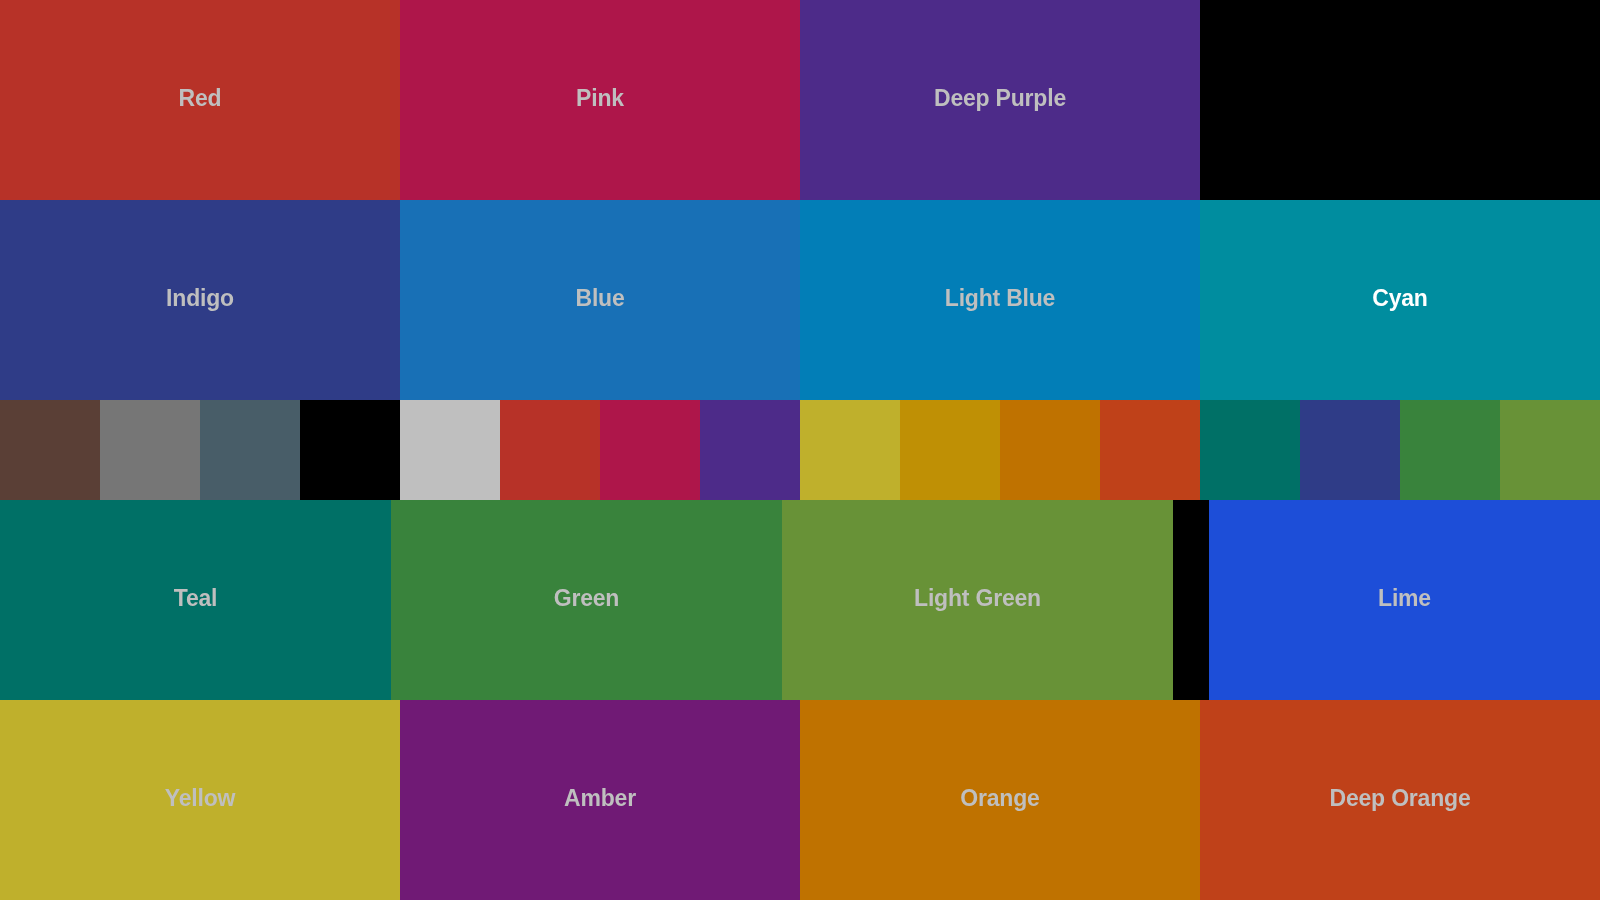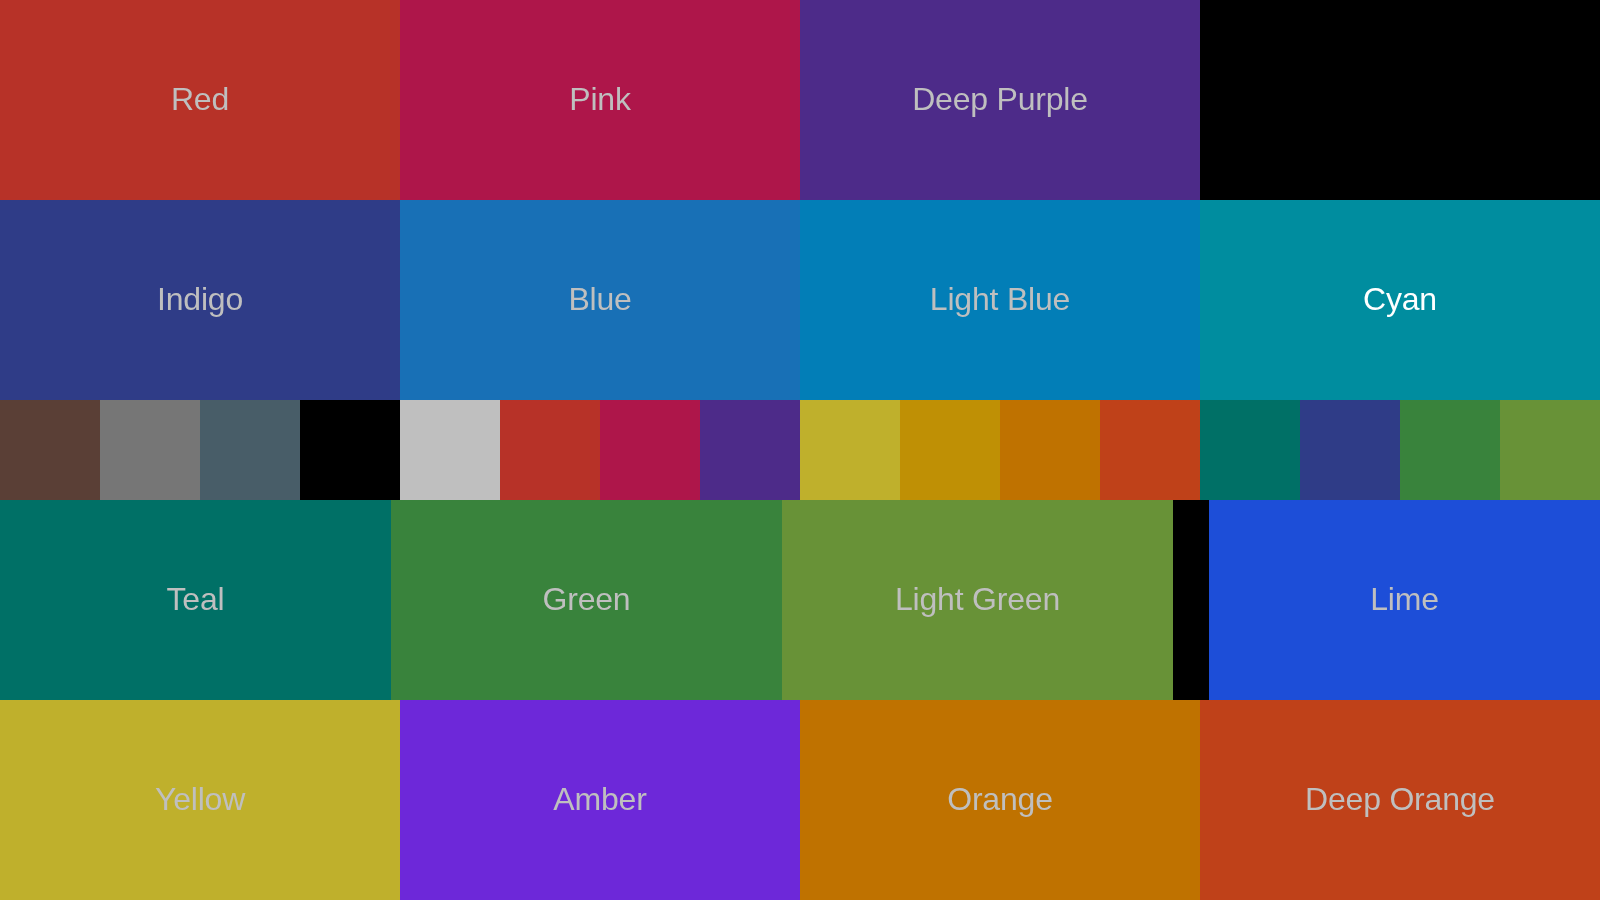--- a/index.html
+++ b/index.html
@@ -29,22 +29,22 @@
   .swatch {
     position: relative;
     width: 400px;
     height: 200px;
     display: flex;
     align-items: center;
     justify-content: center;
     overflow: hidden;
   }
   .swatch-label {
-    font-size: 32px;
-    font-weight: 400;
+    font-size: 23px;
+    font-weight: 700;
     letter-spacing: -0.2px;
     line-height: 1;
     white-space: nowrap;
     color: #BFBFBF;
     position: relative;
     top: -1.3px;
     -webkit-user-select: none;
     user-select: none;
   }
   #accent-strip {
@@ -127,21 +127,21 @@
     </div>
     <div class="swatch" style="background-color: #1d4ed8; margin-left: 36px;">
       <span class="swatch-label" style="color: rgb(191, 191, 191);">Lime</span>
     </div>
   </div>
 
   <div class="swatch-row" id="row-4">
     <div class="swatch" style="background-color: rgb(191, 176, 44);">
       <span class="swatch-label" style="color: rgb(191, 191, 191);">Yellow</span>
     </div>
-    <div class="swatch" style="background-color: #6d28d9; text-align: center;">
+    <div class="swatch" style="background-color: #701a75; text-align: center;">
       <span class="swatch-label" style="color: rgb(191, 191, 191);">Amber</span>
     </div>
     <div class="swatch" style="background-color: rgb(191, 114, 0);">
       <span class="swatch-label" style="color: rgb(191, 191, 191);">Orange</span>
     </div>
     <div class="swatch" style="background-color: rgb(191, 65, 25);">
       <span class="swatch-label" style="color: rgb(191, 191, 191);">Deep Orange</span>
     </div>
   </div>
 

